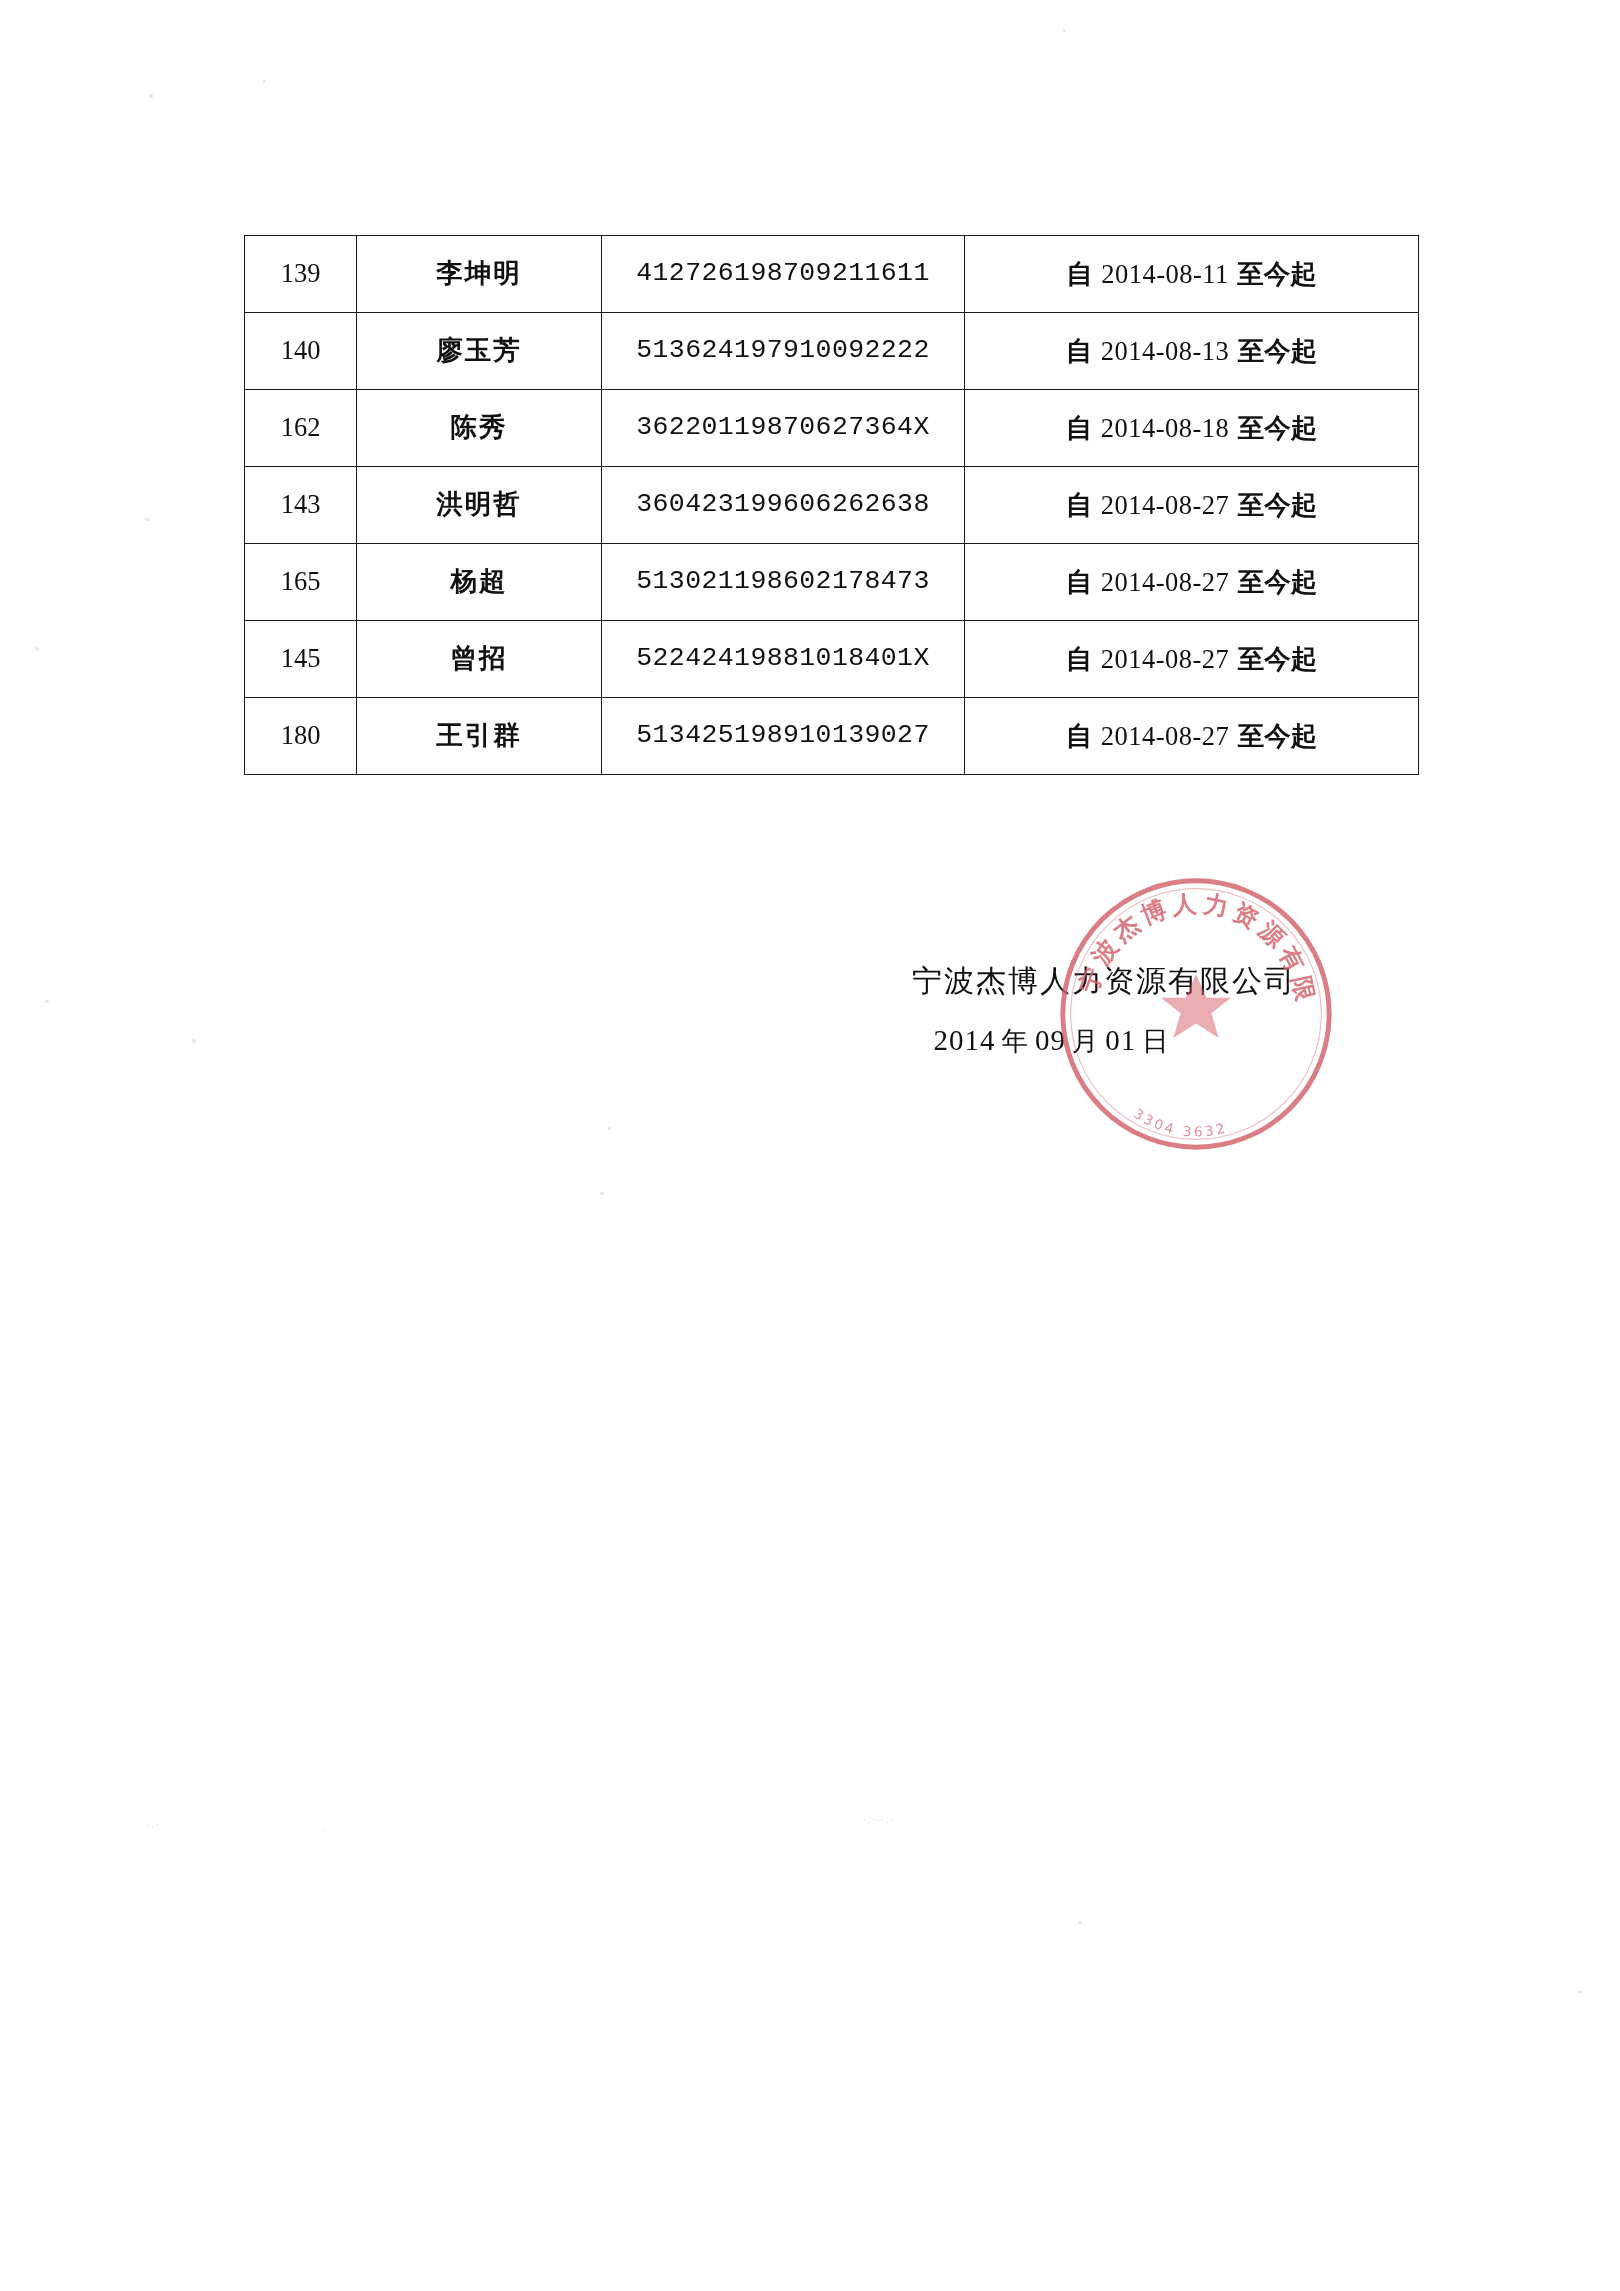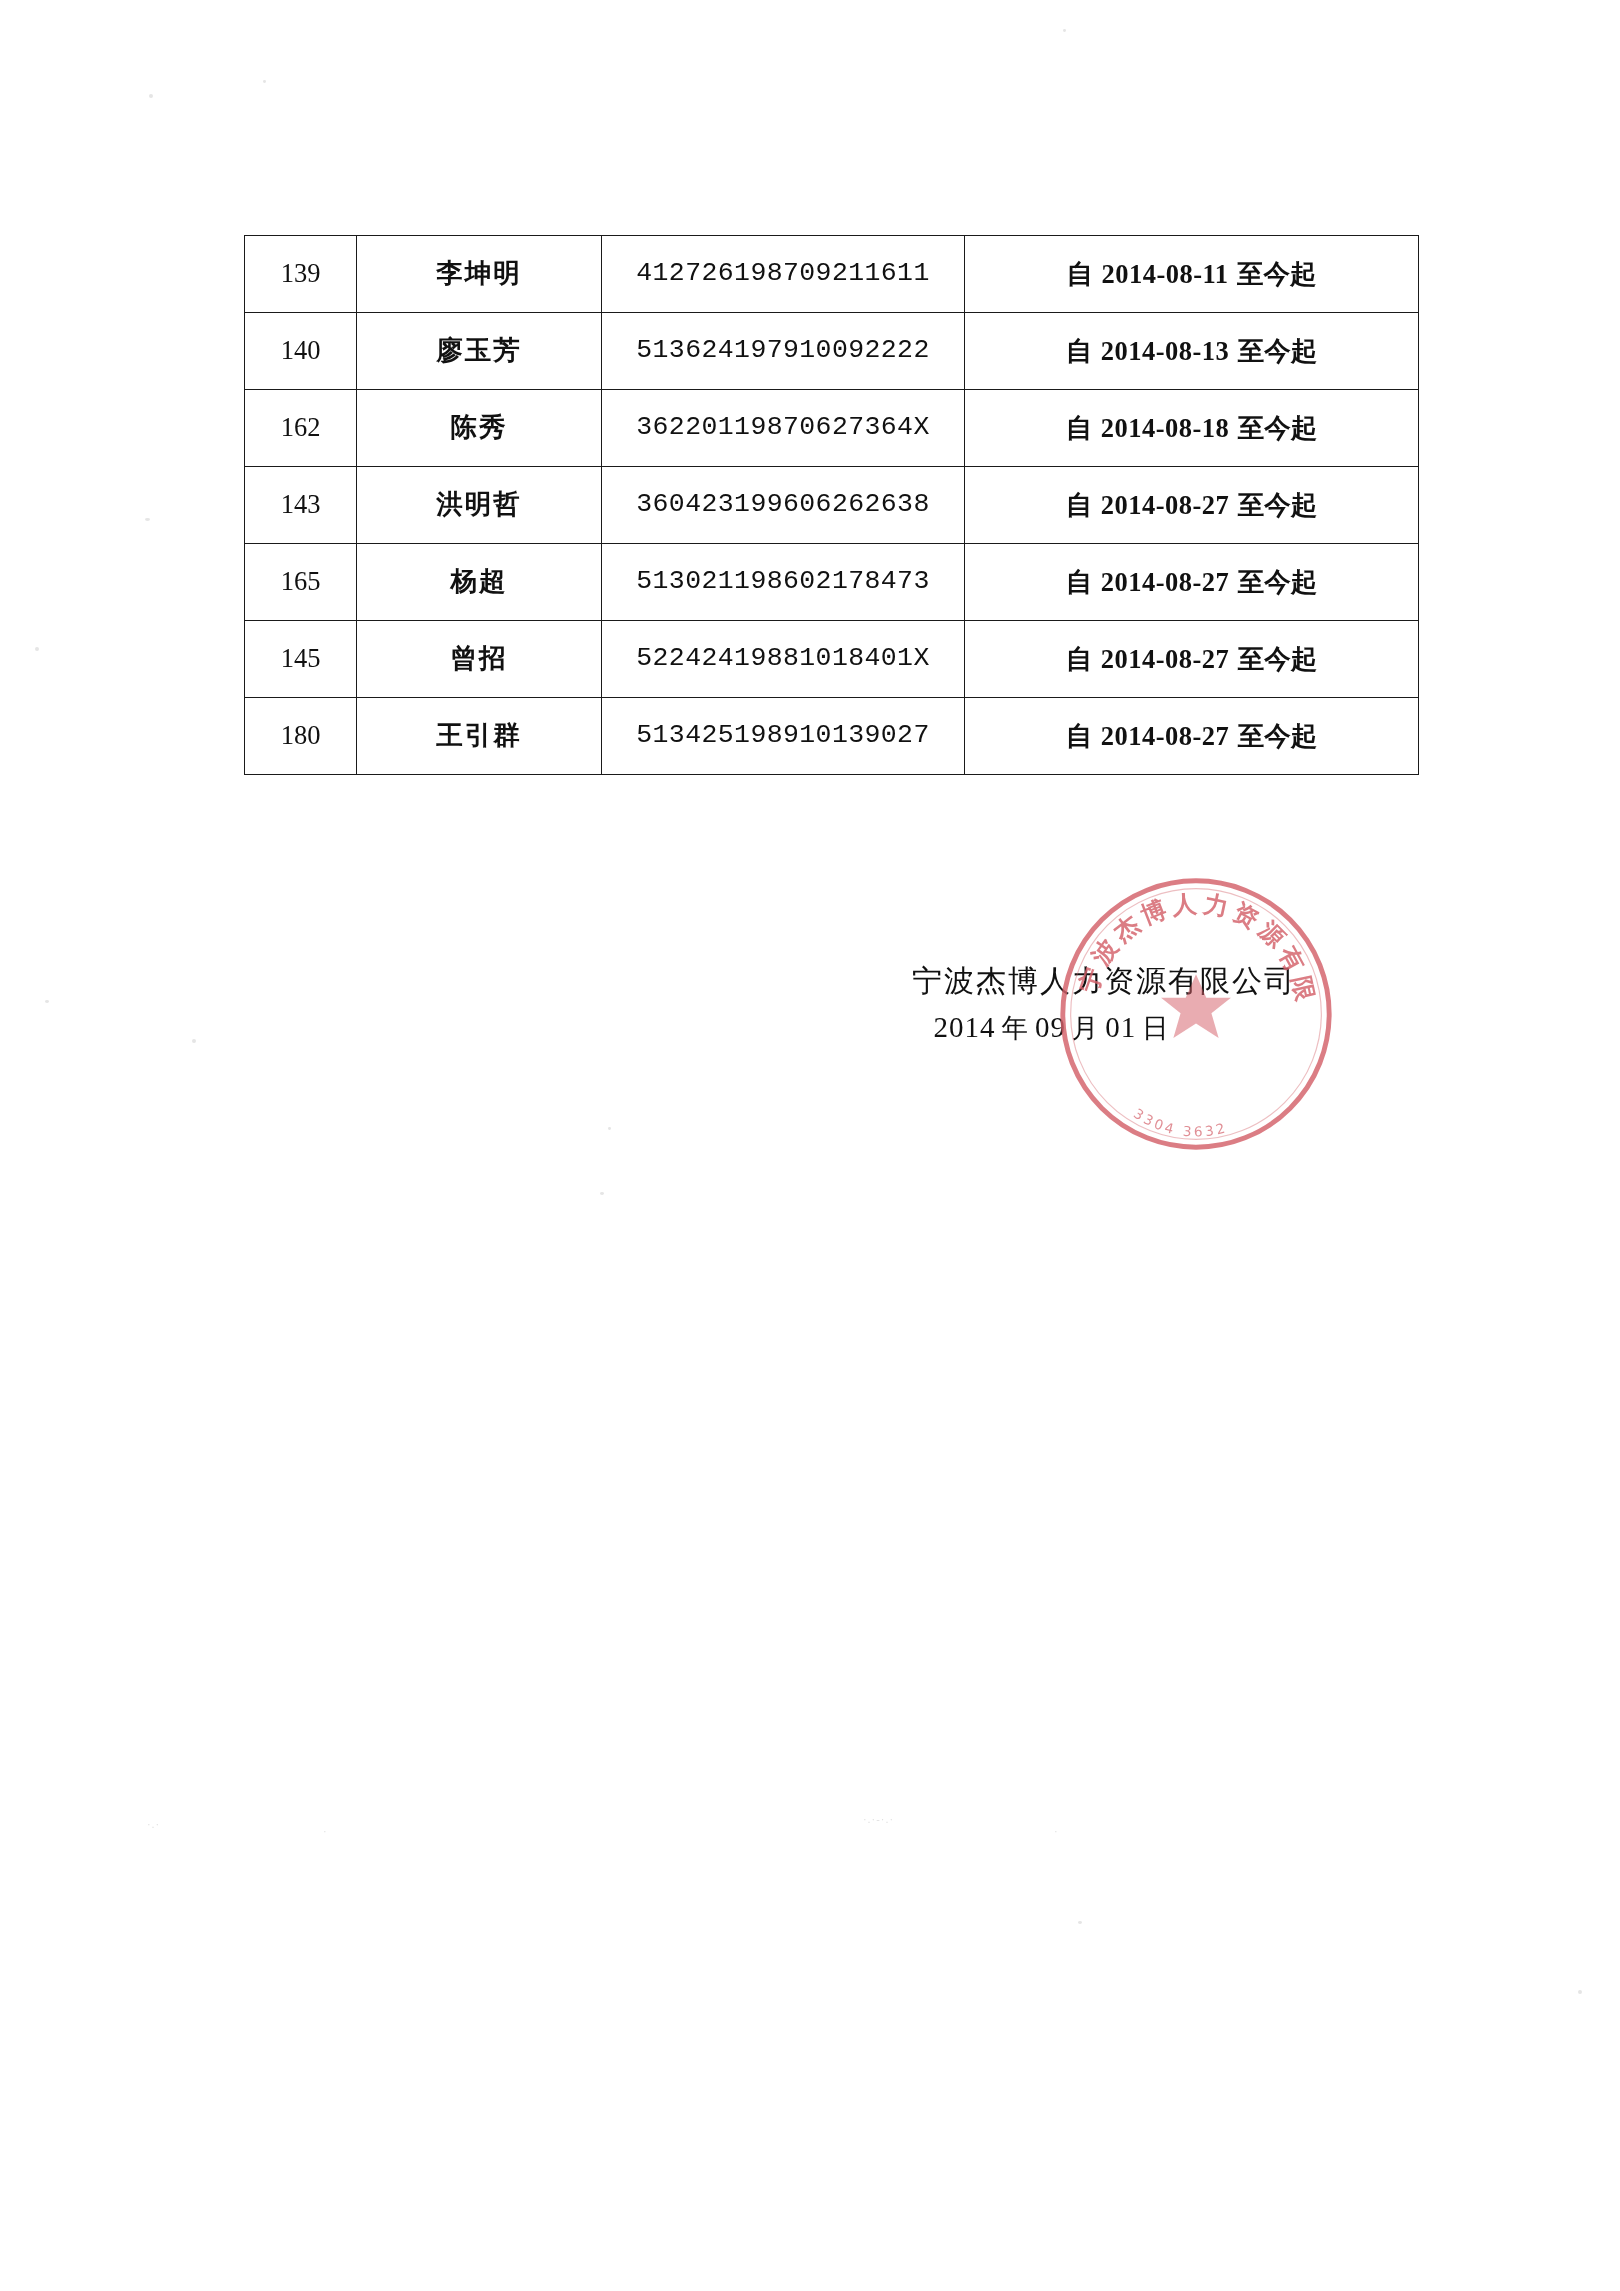--- a/index.html
+++ b/index.html
@@ -75,41 +75,41 @@
   td.period {
     font-family: "DejaVu Sans", sans-serif;
     font-size: 24.5px;
   }
   td.period .cn {
     font-family: "DejaVu Sans", sans-serif;
     font-weight: bold;
   }
   td.period .dt {
     font-family: "Liberation Serif", serif;
-    font-weight: bold;
+    font-weight: normal;
     letter-spacing: 0.5px;
   }
 
   
   .sign-block {
     position: absolute;
     left: 912px;
     top: 961px;
     width: 549px;
     text-align: left;
   }
   .company {
     font-family: "DejaVu Sans", sans-serif;
     font-size: 30px;
     letter-spacing: 2px;
     color: #111;
     white-space: nowrap;
   }
   .sign-date {
-    margin-top: 8px;
+    margin-top: 21px;
     margin-left: 21.6px;
     font-size: 29px;
     letter-spacing: 1px;
     white-space: nowrap;
   }
   .sign-date .num {
     font-family: "Liberation Serif", serif;
   }
   .sign-date .unit {
     font-family: "DejaVu Sans", sans-serif;

